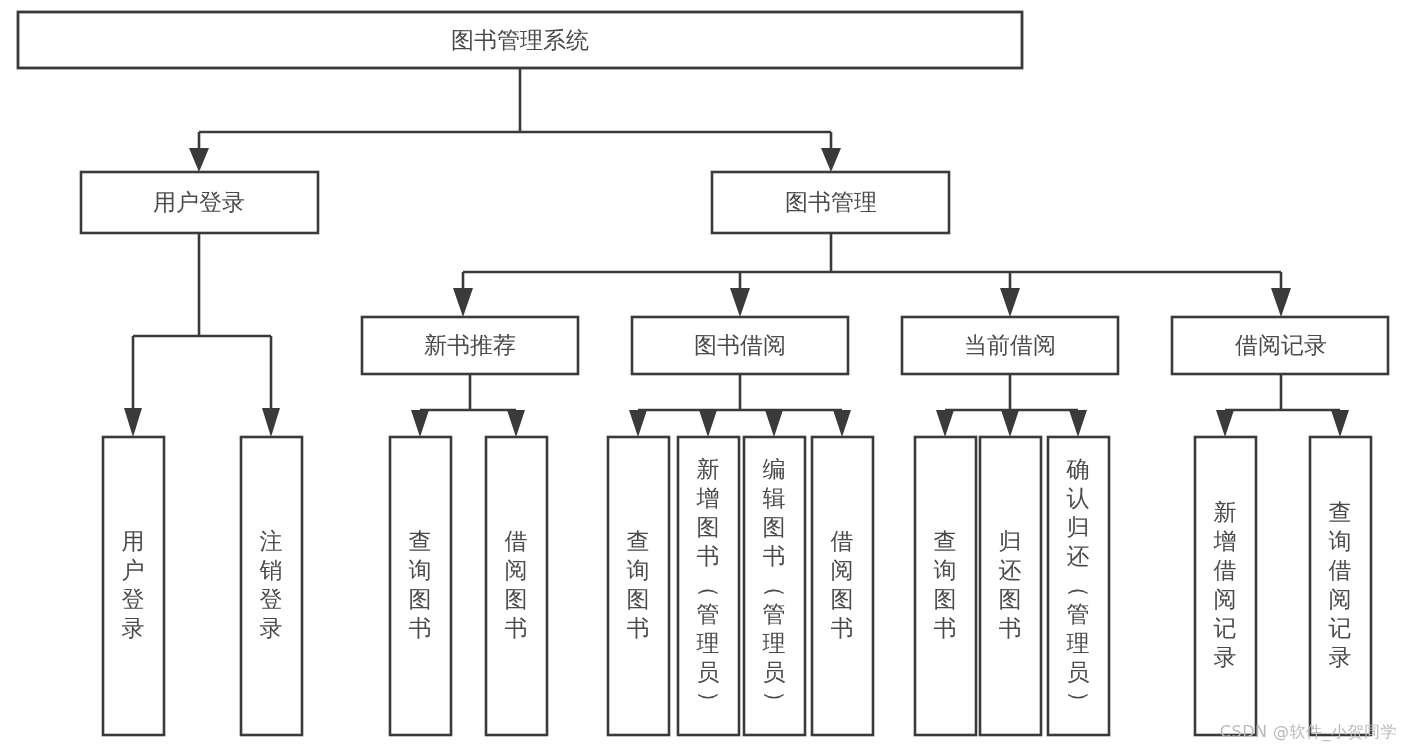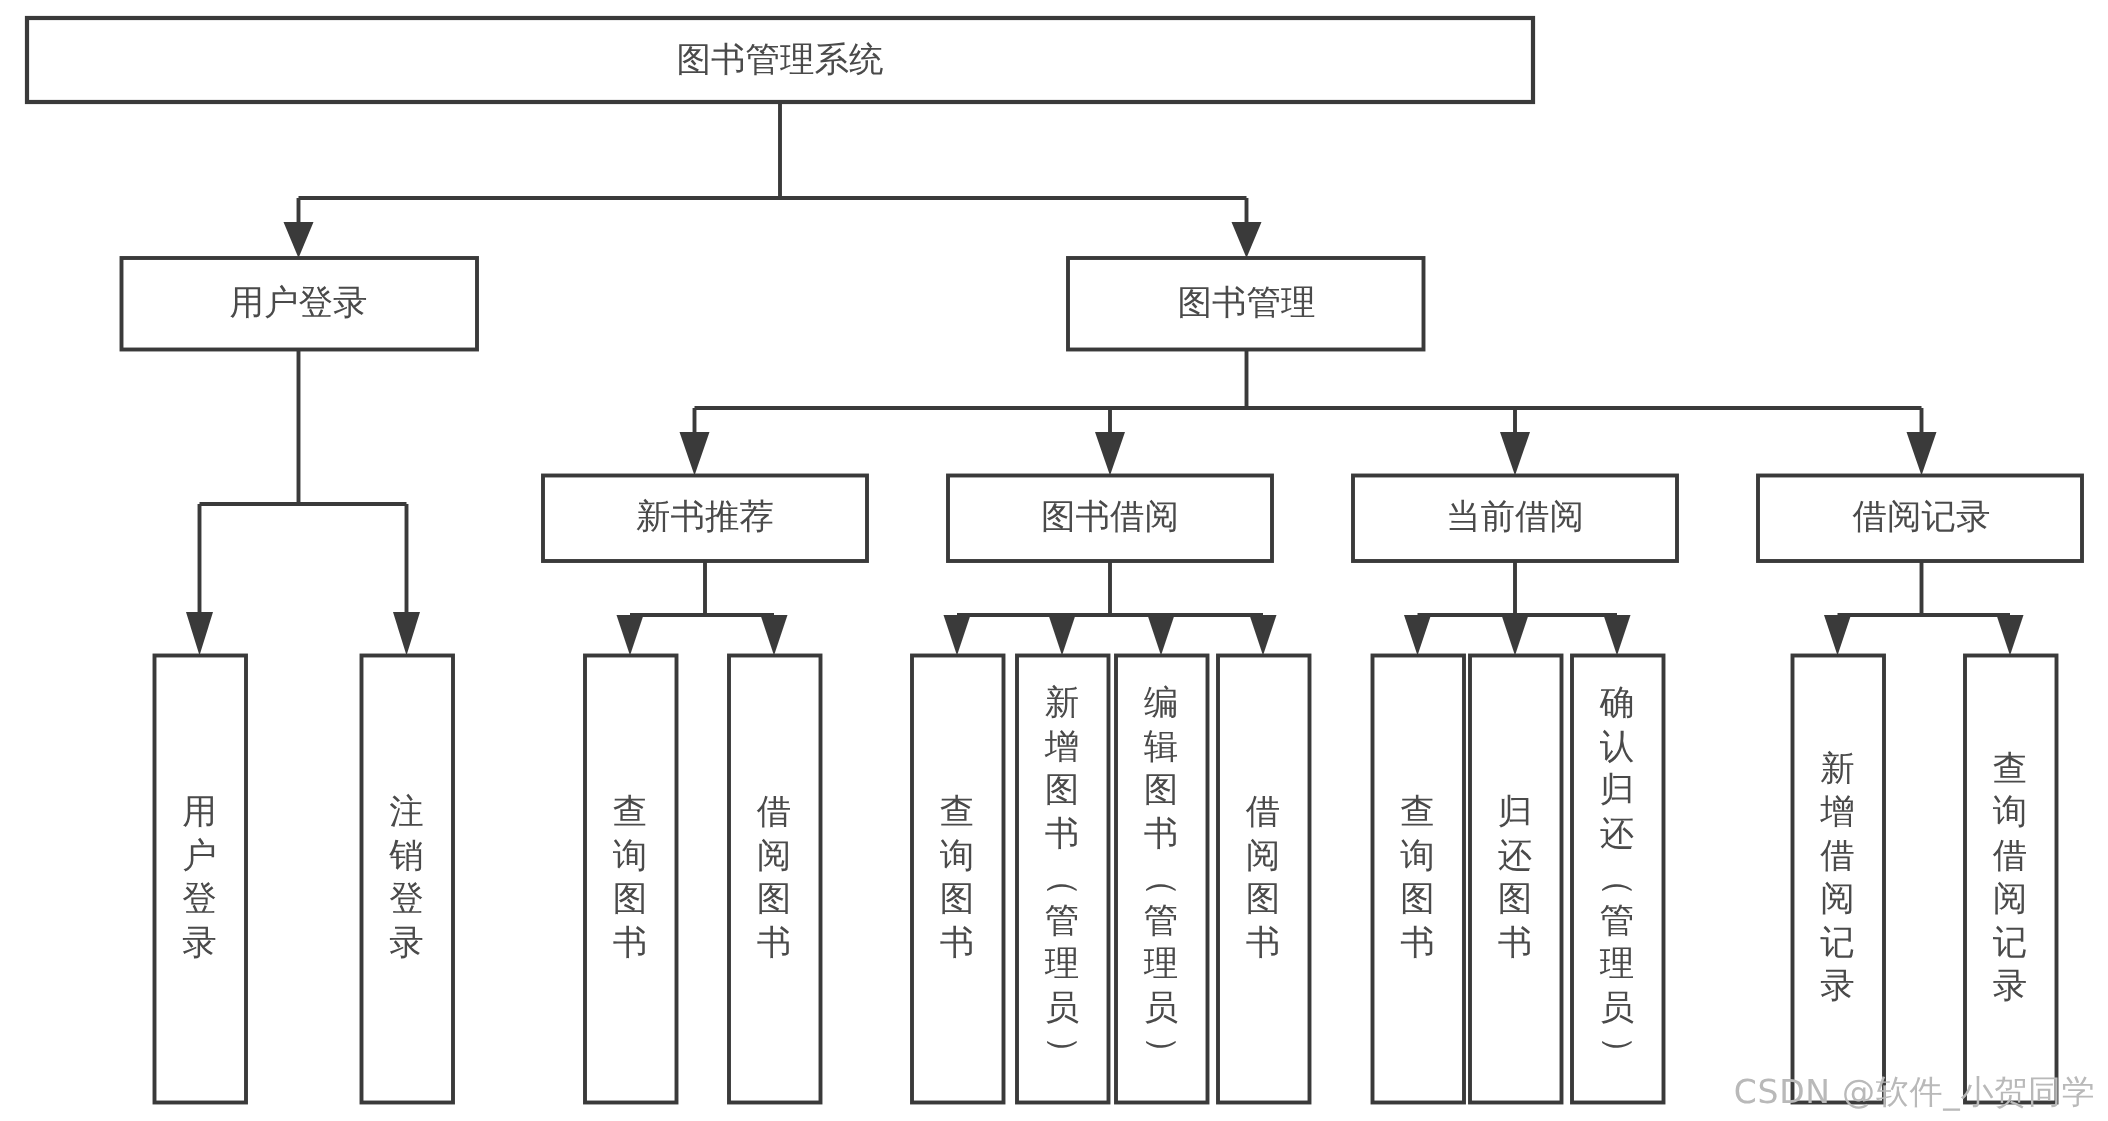--- a/index.html
+++ b/index.html
@@ -55,21 +55,21 @@
     font-family: "DejaVu Sans", "Liberation Sans", sans-serif;
     font-size: 23px;
     text-anchor: middle;
     dominant-baseline: middle;
   }
   .watermark {
     position: absolute;
     right: 8px;
     bottom: 4px;
     font-family: "DejaVu Sans", "Liberation Sans", sans-serif;
-    font-size: 22px;
+    font-size: 16px;
     color: #b9b9b9;
     letter-spacing: 0.5px;
     white-space: nowrap;
     pointer-events: none;
     user-select: none;
   }
 </style>
 </head>
 <body>
 

